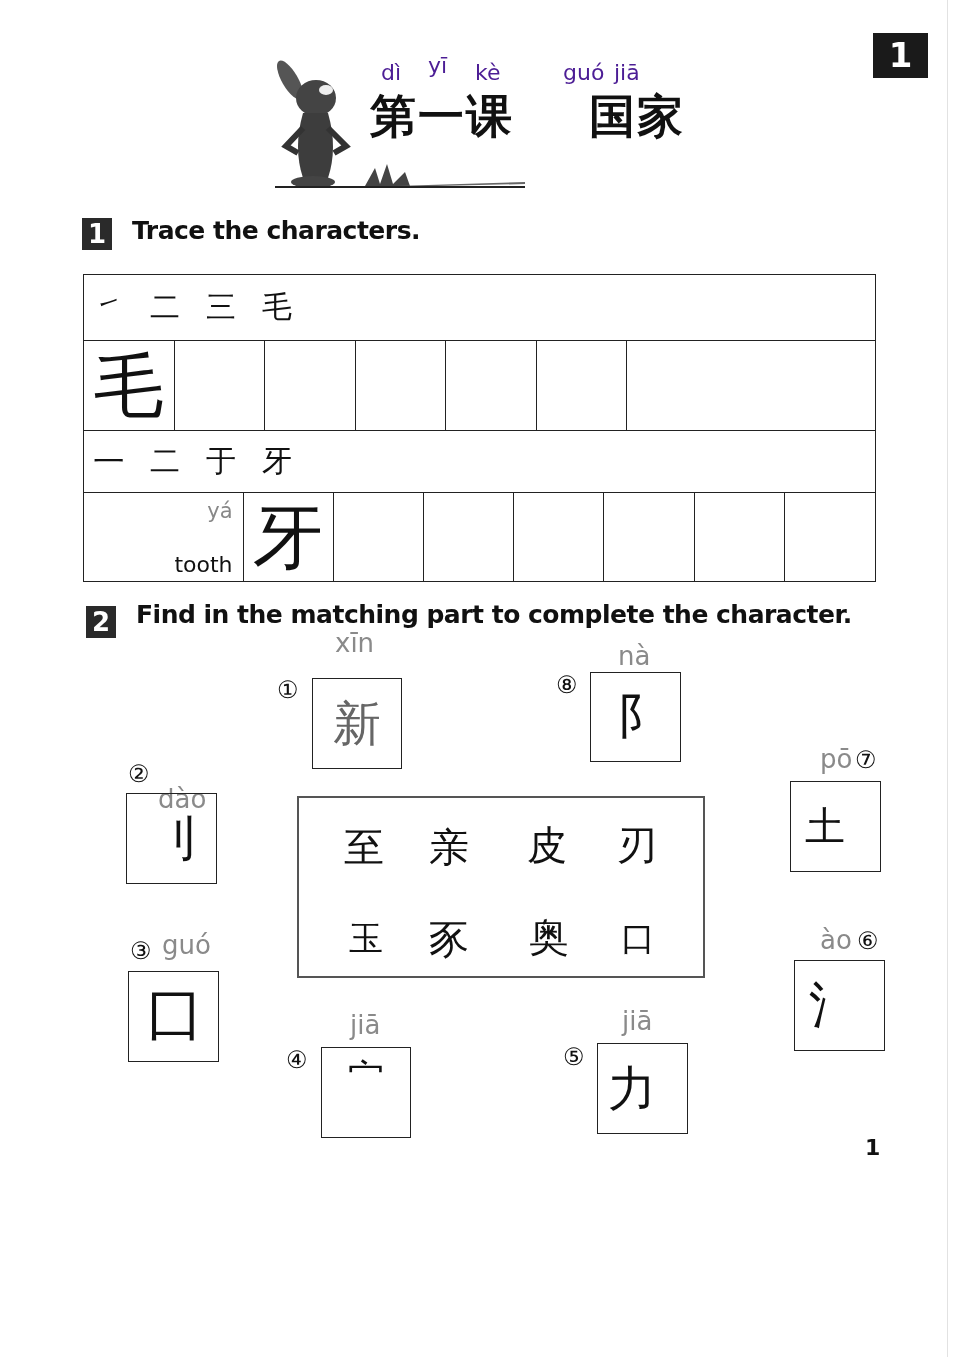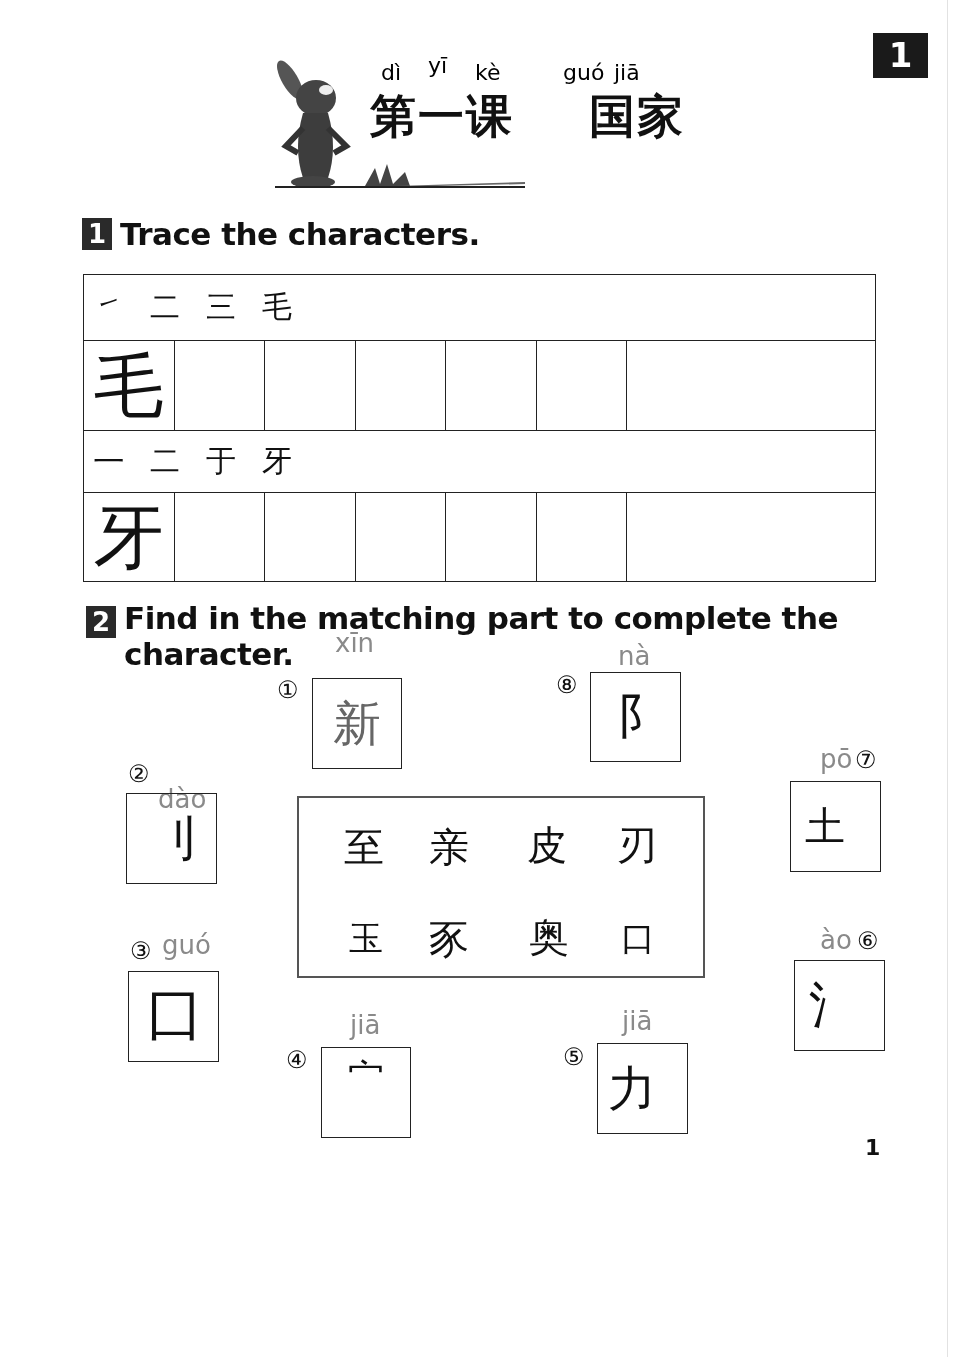--- a/index.html
+++ b/index.html
@@ -9,28 +9,28 @@
 
   
   .corner-badge { left: 873px; top: 33px; width: 55px; height: 45px; background: #1a1a1a;
      color: #fff; font-weight: bold; font-size: 34px; text-align: center; line-height: 45px;
      font-family: "DejaVu Sans", sans-serif; }
   .right-edge { left: 947px; top: 0; width: 1px; height: 1357px; background: #e2e2e2; }
 
   
   .rabbit { left: 268px; top: 58px; width: 90px; height: 135px; }
   .ground { left: 275px; top: 186px; width: 250px; height: 2px; background: #222; }
-  .pinyin-title { font-size: 22px; color: #000000; font-family: "DejaVu Sans", sans-serif; }
+  .pinyin-title { font-size: 22px; color: #4c1d95; font-family: "DejaVu Sans", sans-serif; }
   .title-chars { font-size: 46px; font-weight: bold; letter-spacing: 2px;
                  font-family: "DejaVu Sans", sans-serif; }
 
   
   .sec-num { width: 30px; height: 32px; background: #2a2a2a; color: #fff; font-weight: bold;
      font-size: 26px; text-align: center; line-height: 32px; }
-  .sec-text { font-size: 31px; font-weight: bold; font-family: "DejaVu Sans", sans-serif; letter-spacing: -0.5px; }
+  .sec-text { font-size: 25px; font-weight: bold; font-family: "DejaVu Sans", sans-serif; letter-spacing: -0.5px; margin-left: 12px; }
 
   
   .trace { left: 83px; top: 274px; width: 793px; }
   .stroke-row { height: 66px; border: 1.5px solid #222; border-bottom: none; display: flex; align-items: center;
      padding-left: 10px; box-sizing: border-box; }
   .stroke-row span { font-size: 30px; margin-right: 26px; font-family: "DejaVu Serif", serif; }
   .char-row { height: 90px; border: 1.5px solid #222; border-bottom: none; display: flex; box-sizing: border-box; }
   .char-row:last-child { border-bottom: 1.5px solid #222; }
   .label-cell { width: 160px; border-right: 1.5px solid #222; position: relative; box-sizing: border-box; }
   .label-cell .py { position: absolute; right: 10px; top: 6px; font-size: 21px; color: #888; }
@@ -101,20 +101,24 @@
     <div class="cell"></div>
     <div class="cell"></div>
   </div>
   <div class="stroke-row" style="height:62px">
     <span>㇐</span>
     <span>⼆</span>
     <span>于</span>
     <span>牙</span>
   </div>
   <div class="char-row">
+    <div class="label-cell">
+      <span class="py">yá</span>
+      <span class="en">tooth</span>
+    </div>
     <div class="cell">
         <span class="big">牙</span>
       </div>
     <div class="cell"></div>
     <div class="cell"></div>
     <div class="cell"></div>
     <div class="cell"></div>
     <div class="cell"></div>
     <div class="cell"></div>
   </div>

